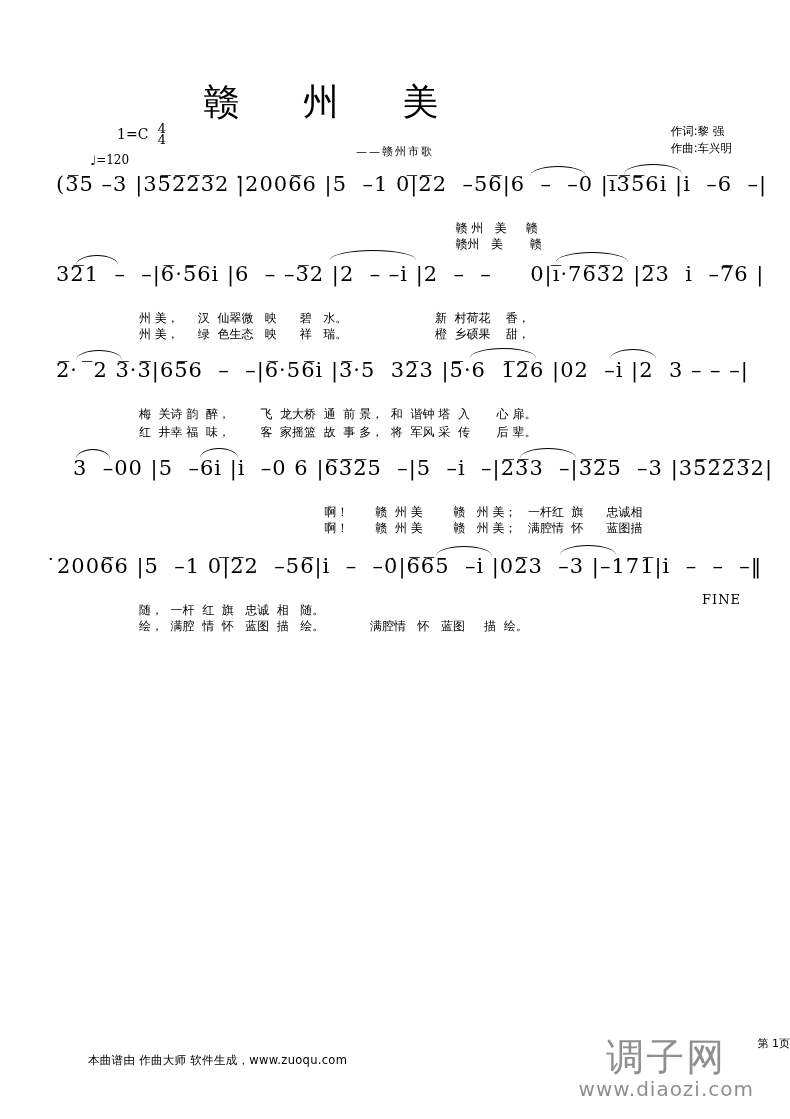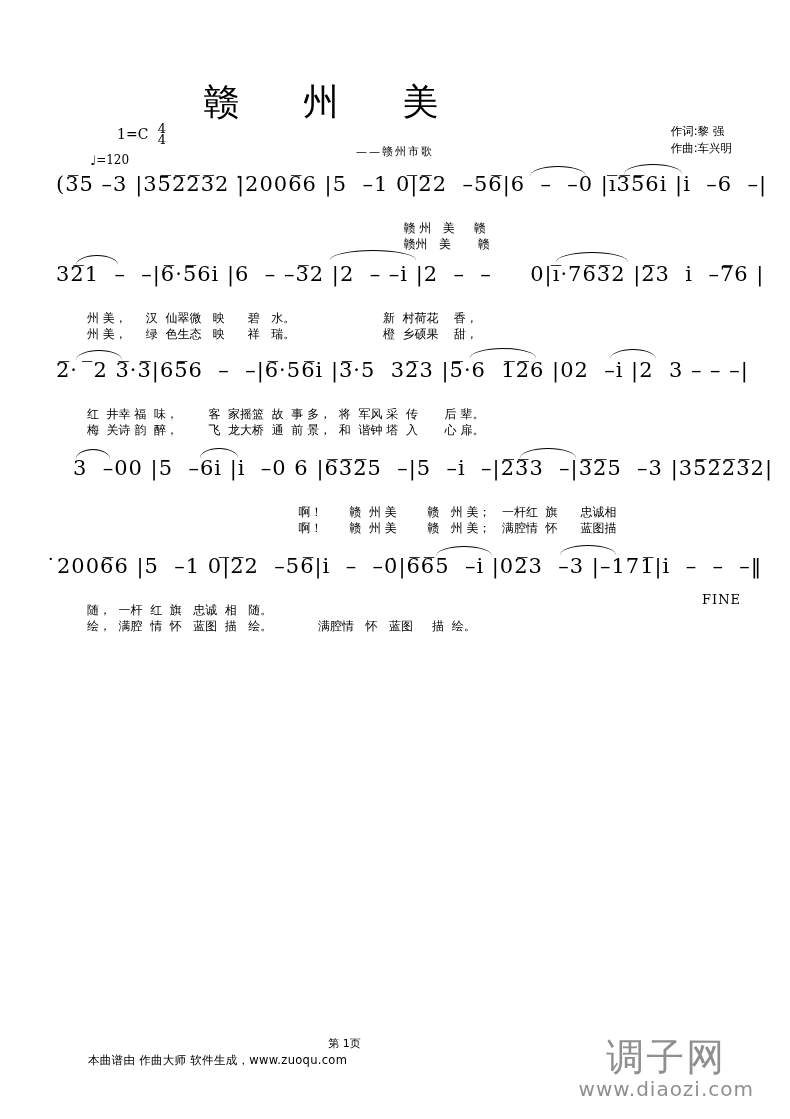--- a/index.html
+++ b/index.html
@@ -106,21 +106,21 @@
   .staffline .notes {
     display: inline-block;
     white-space: pre;
     letter-spacing: 1px;
   }
   .lyricline {
     position: relative;
     height: 18px;
     font-size: 12px;
     white-space: pre;
-    padding-left: 64px;
+    padding-left: 116px;
     box-sizing: border-box;
     letter-spacing: 0px;
     font-family: "DejaVu Sans", "Liberation Sans", sans-serif;
   }
 
   
   .slur {
     position: absolute;
     border-top: 1.2px solid #000;
     border-radius: 50%/100% 100% 0 0;
@@ -133,22 +133,22 @@
     font-size: 13px;
     font-family: "DejaVu Serif", "Liberation Serif", serif;
     letter-spacing: 1px;
   }
 
   
   .page-number {
     position: absolute;
     top: 1036px;
     left: 0;
-    width: 689px;
-    text-align: center;
+    width: 790px;
+    text-align: right;
     font-size: 11px;
   }
   .footer-note {
     position: absolute;
     top: 1053px;
     left: 88px;
     font-size: 11.5px;
     letter-spacing: 0.3px;
   }
   .watermark {
@@ -226,25 +226,25 @@
     </div>
   </div>
 
   <div class="system" style="top:358px;">
     <div class="staffline">
       <span class="notes">2̅·  ̅2 3̅·3̅|65̅6  –  –|6̅·56̅i |3̅·5  32̅3 |5̅·6  1̅2̅6 |02  –i |2  3 – – –|</span>
       <span class="slur" style="left:76px; top:-8px; width:46px;"></span>
       <span class="slur" style="left:470px; top:-10px; width:66px;"></span>
       <span class="slur" style="left:610px; top:-9px; width:46px;"></span>
     </div>
+    <div class="lyricline">
+      <span>梅  关诗 韵  醉，        飞  龙大桥  通  前 景，  和  谐钟 塔  入       心 扉。</span>
+    </div>
     <div class="lyricline" style="height:16px;">
       <span>红  井幸 福  味，        客  家摇篮  故  事 多，  将  军风 采  传       后 辈。</span>
-    </div>
-    <div class="lyricline">
-      <span>梅  关诗 韵  醉，        飞  龙大桥  通  前 景，  和  谐钟 塔  入       心 扉。</span>
     </div>
   </div>
 
   <div class="system" style="top:456px;text-align:center;">
     <div class="staffline">
       <span class="notes">3  –00 |5  –6i |i  –0 6 |6̅3̅2̅5  –|5  –i  –|2̅3̅3  –|3̅2̅5  –3 |35̅2̅2̅3̅2|</span>
       <span class="slur" style="left:76px; top:-7px; width:34px;"></span>
       <span class="slur" style="left:200px; top:-8px; width:38px;"></span>
       <span class="slur" style="left:520px; top:-8px; width:56px;"></span>
     </div>

